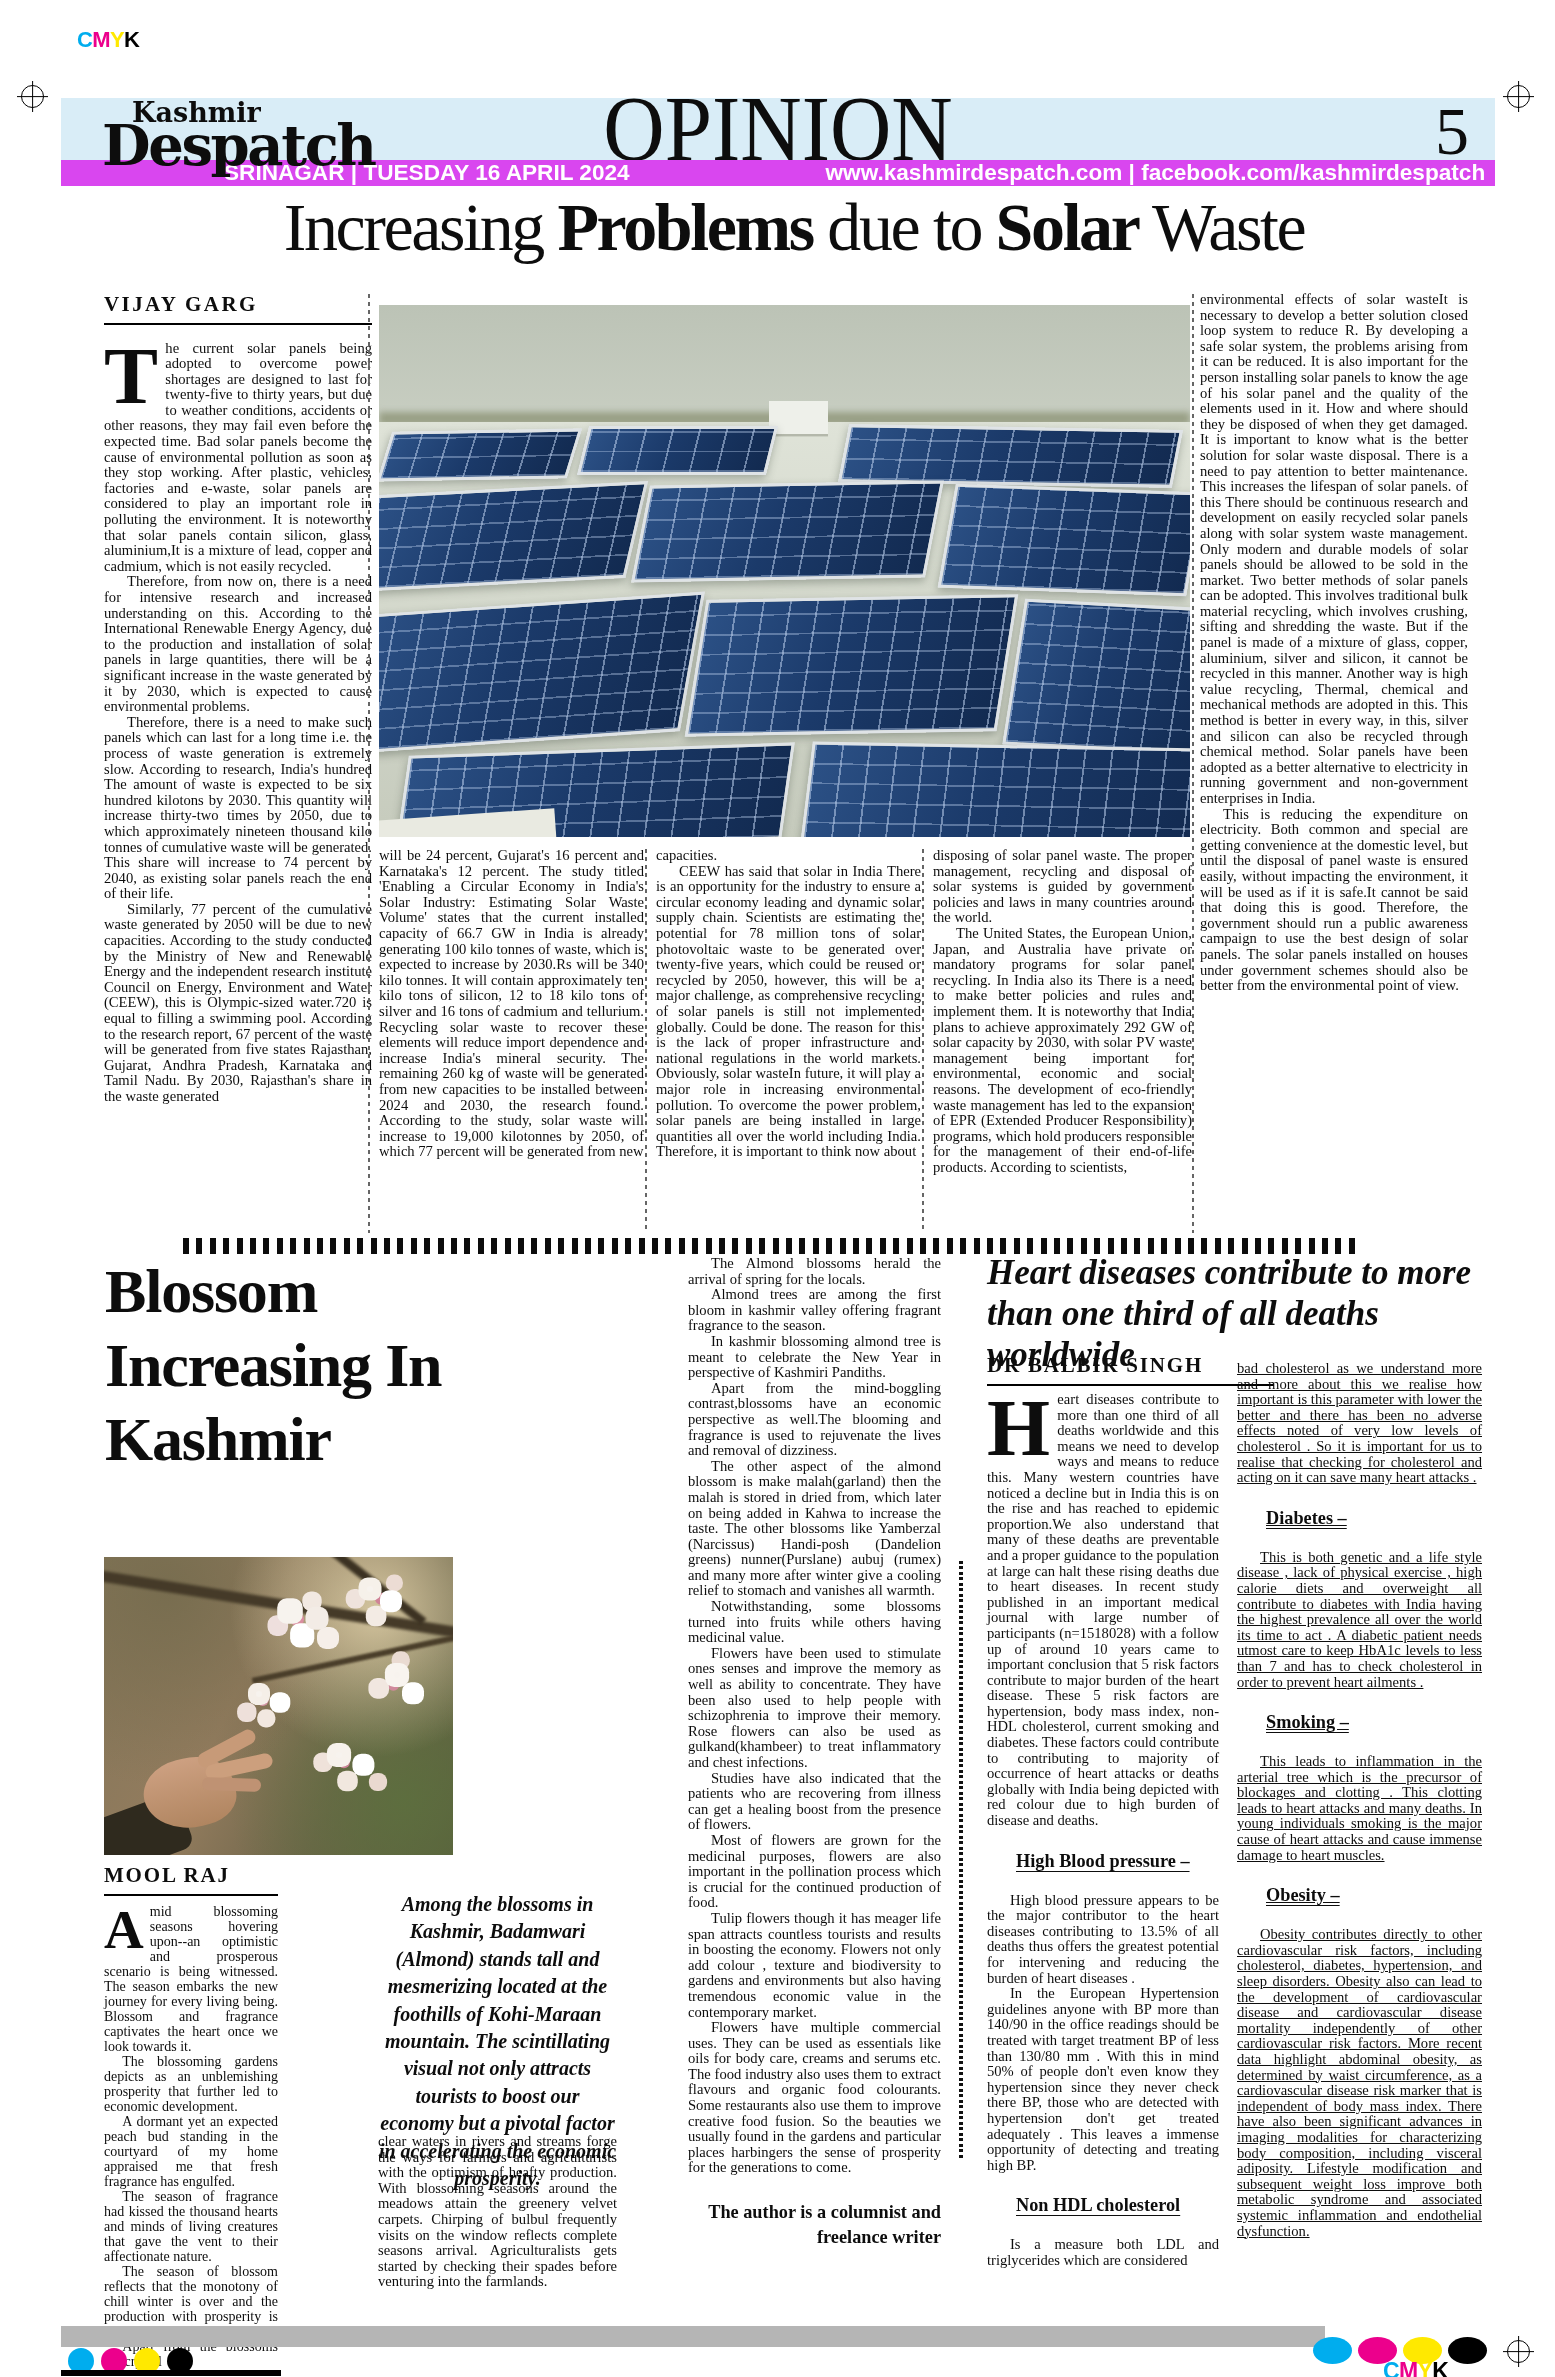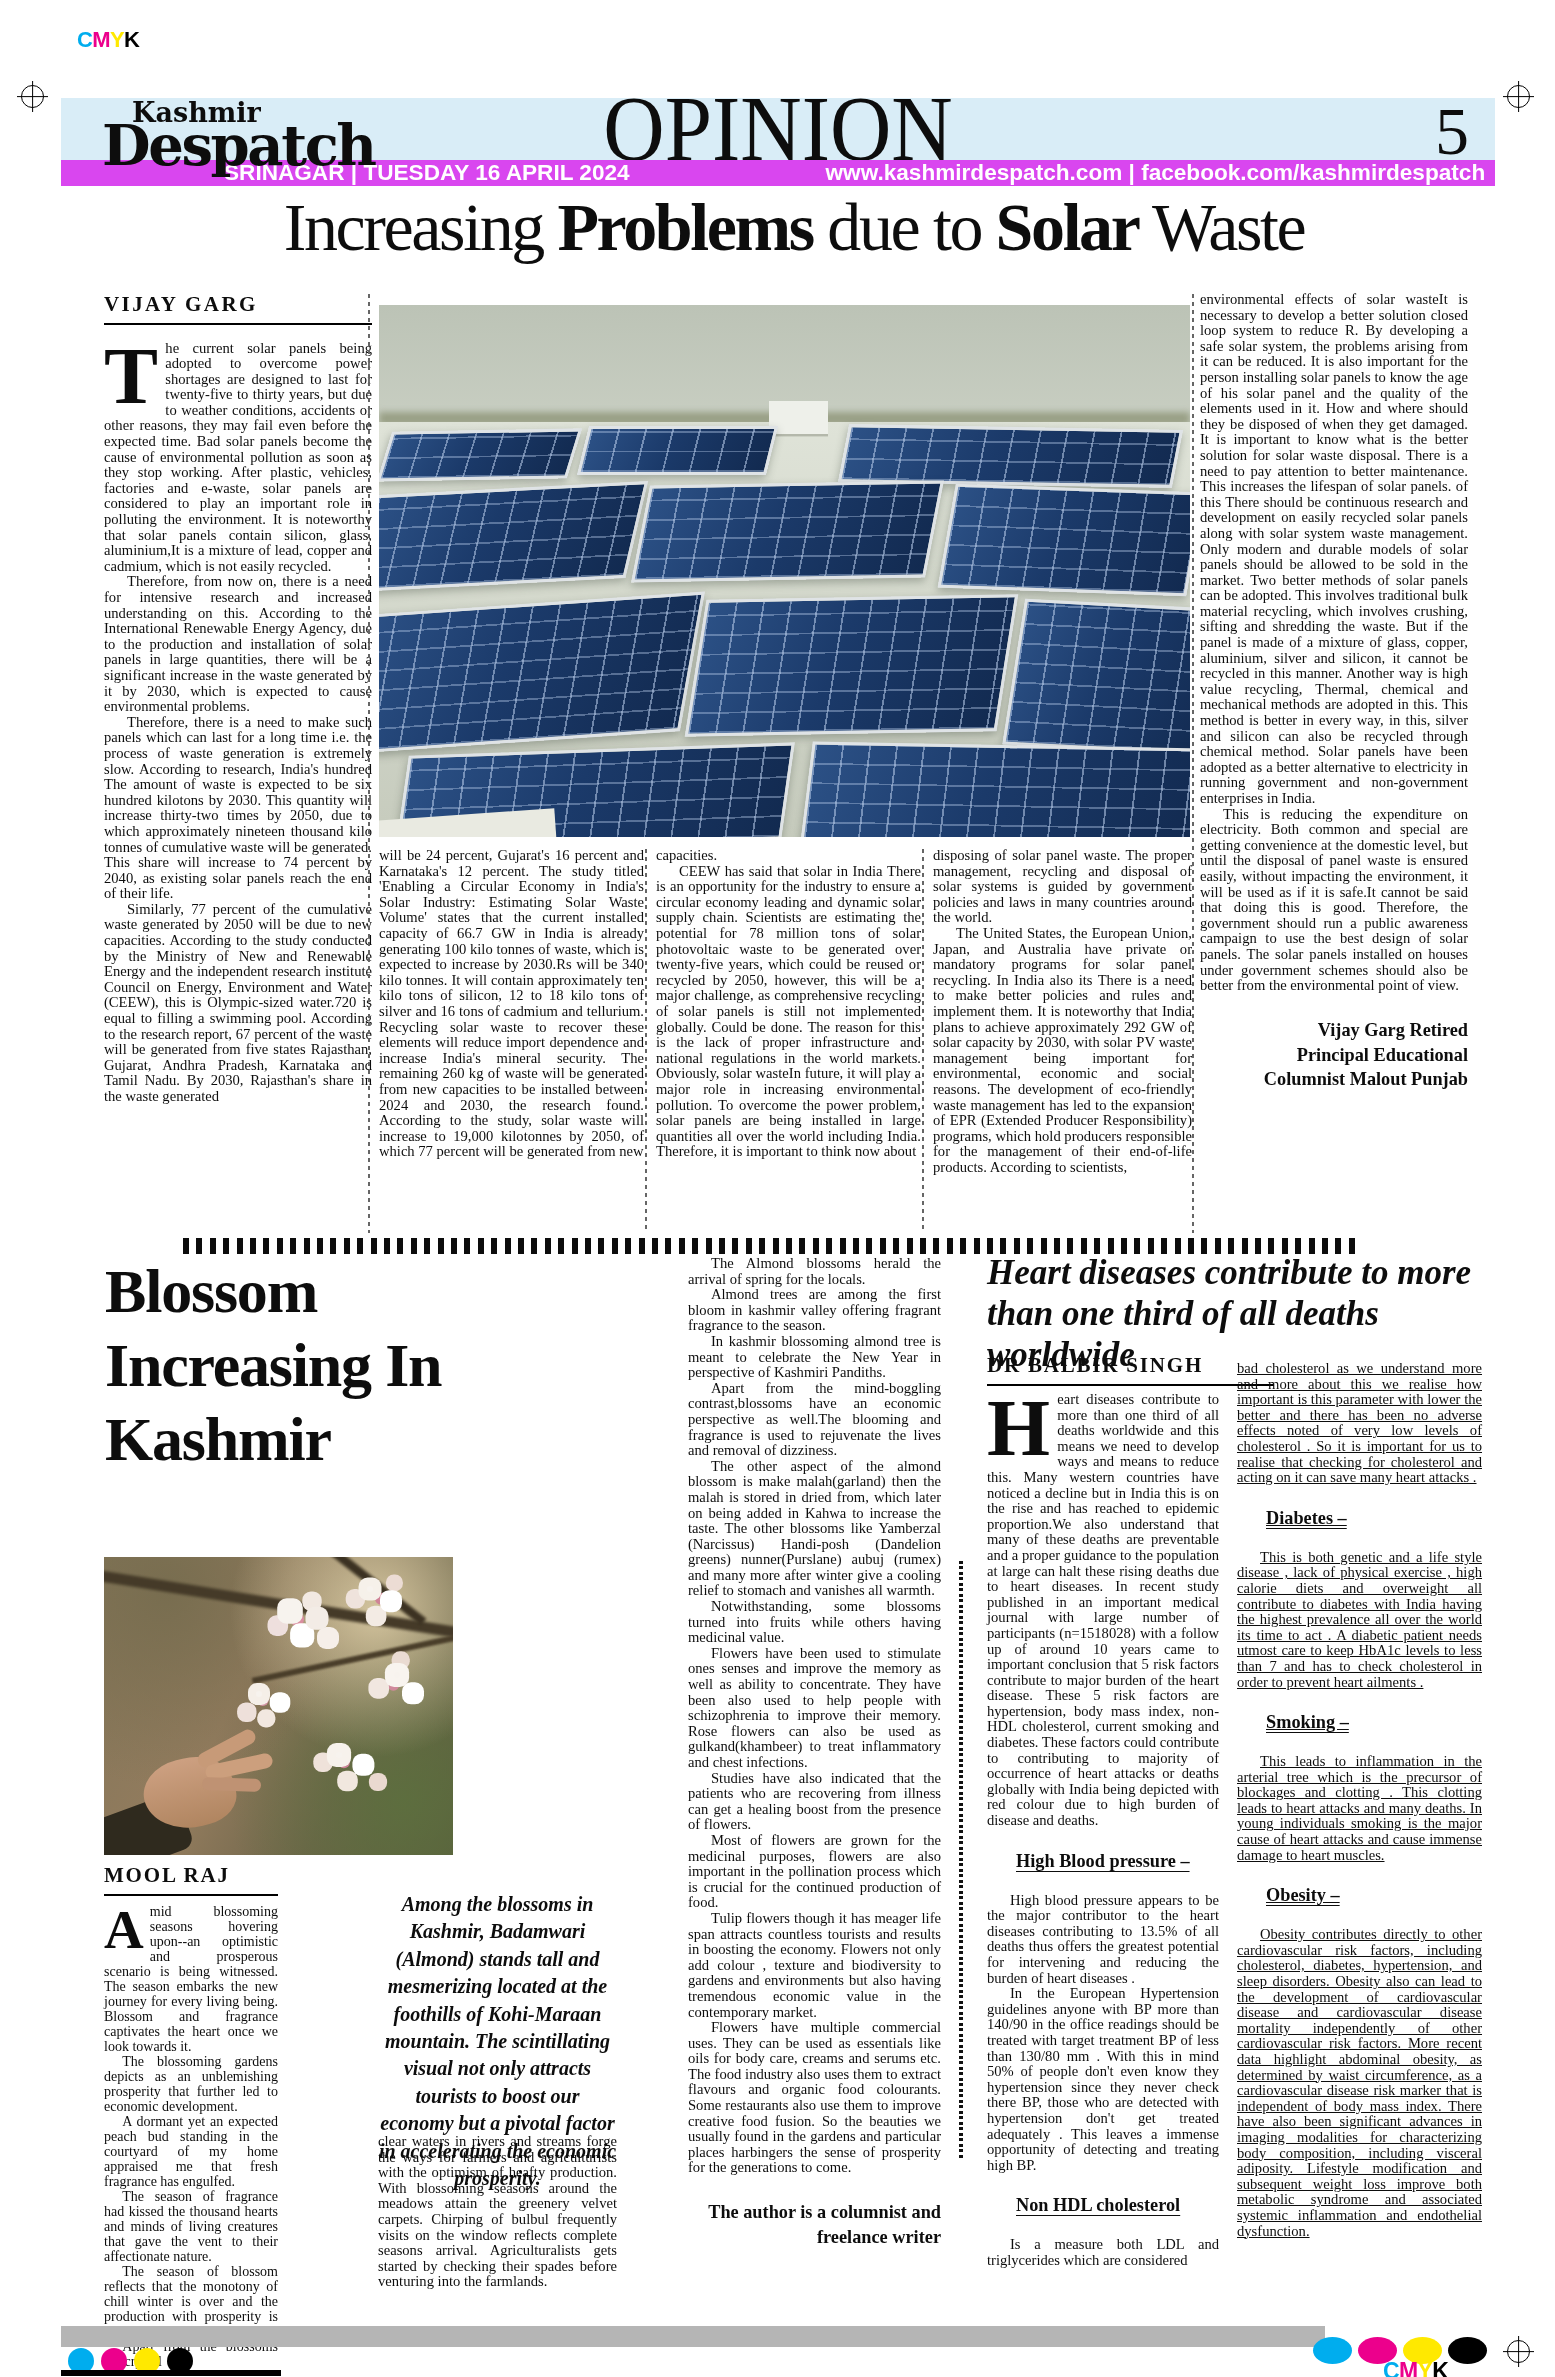--- a/index.html
+++ b/index.html
@@ -179,25 +179,20 @@
     <p>capacities.</p>
     <p class="ind">CEEW has said that solar in India There is an opportunity for the industry to ensure a circular economy leading and dynamic solar supply chain. Scientists are estimating the potential for 78 million tons of solar photovoltaic waste to be generated over twenty-five years, which could be reused or recycled by 2050, however, this will be a major challenge, as comprehensive recycling of solar panels is still not implemented globally. Could be done. The reason for this is the lack of proper infrastructure and national regulations in the world markets. Obviously, solar wasteIn future, it will play a major role in increasing environmental pollution. To overcome the power problem, solar panels are being installed in large quantities all over the world including India. Therefore, it is important to think now about</p>
   </div>
   <div class="abs s-col4 bodytext">
     <p>disposing of solar panel waste. The proper management, recycling and disposal of solar systems is guided by government policies and laws in many countries around the world.</p>
     <p class="ind">The United States, the European Union, Japan, and Australia have private or mandatory programs for solar panel recycling. In India also its There is a need to make better policies and rules and implement them. It is noteworthy that India plans to achieve approximately 292 GW of solar capacity by 2030, with solar PV waste management being important for environmental, economic and social reasons. The development of eco-friendly waste management has led to the expansion of EPR (Extended Producer Responsibility) programs, which hold producers responsible for the management of their end-of-life products. According to scientists,</p>
   </div>
   <div class="abs s-col5 bodytext">
     <p>environmental effects of solar wasteIt is necessary to develop a better solution closed loop system to reduce R. By developing a safe solar system, the problems arising from it can be reduced. It is also important for the person installing solar panels to know the age of his solar panel and the quality of the elements used in it. How and where should they be disposed of when they get damaged. It is important to know what is the better solution for solar waste disposal. There is a need to pay attention to better maintenance. This increases the lifespan of solar panels. of this There should be continuous research and development on easily recycled solar panels along with solar system waste management. Only modern and durable models of solar panels should be allowed to be sold in the market. Two better methods of solar panels can be adopted. This involves traditional bulk material recycling, which involves crushing, sifting and shredding the waste. But if the panel is made of a mixture of glass, copper, aluminium, silver and silicon, it cannot be recycled in this manner. Another way is high value recycling, Thermal, chemical and mechanical methods are adopted in this. This method is better in every way, in this, silver and silicon can also be recycled through chemical method. Solar panels have been adopted as a better alternative to electricity in running government and non-government enterprises in India.</p>
     <p class="ind">This is reducing the expenditure on electricity. Both common and special are getting convenience at the domestic level, but until the disposal of panel waste is ensured easily, without impacting the environment, it will be used as if it is safe.It cannot be said that doing this is good. Therefore, the government should run a public awareness campaign to use the best design of solar panels. The solar panels installed on houses under government schemes should also be better from the environmental point of view.</p>
-    <div class="sig">
-      <div>Vijay Garg Retired</div>
-      <div>Principal Educational</div>
-      <div>Columnist Malout Punjab</div>
-    </div>
   </div>
 
   <div class="abs hsep"></div>
   <div class="abs vrule vr1"></div>
   <div class="abs vrule vr2"></div>
   <div class="abs vrule vr3"></div>
   <div class="abs vrule vr4"></div>
   <div class="abs vr5"></div>
 
   <div class="abs b-headline">

